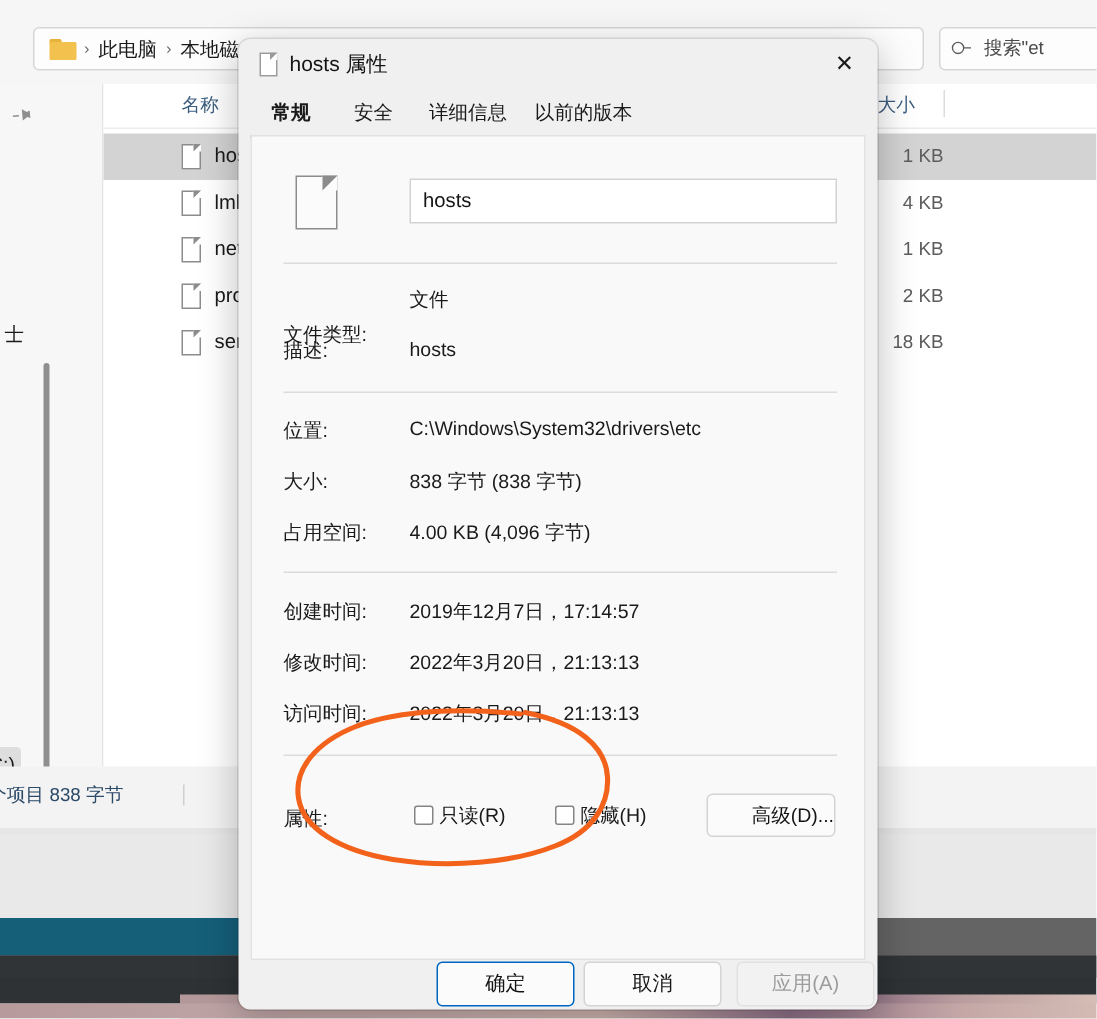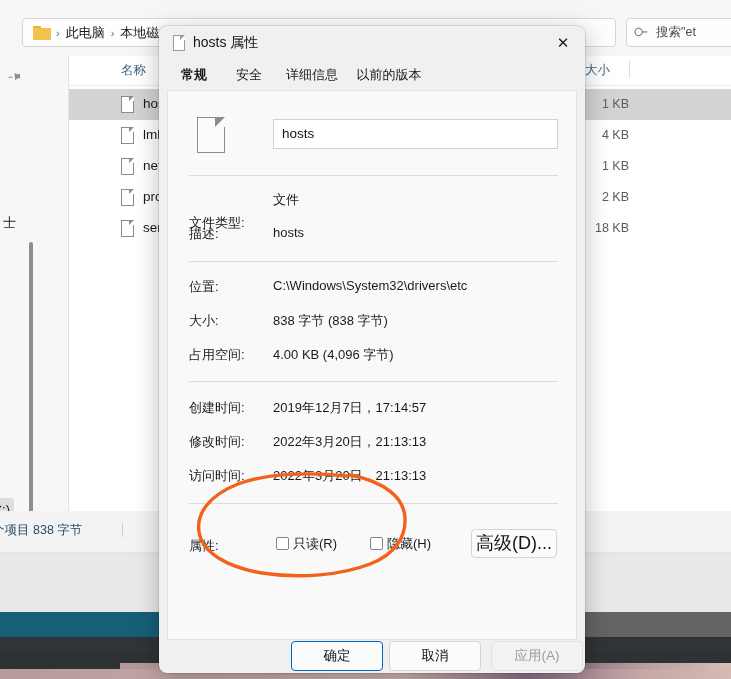--- a/index.html
+++ b/index.html
@@ -148,21 +148,21 @@
 
   .prop-label { position:absolute; font-size:13px; color:#1a1a1a; left:21px; }
   .prop-value { position:absolute; font-size:13px; color:#1a1a1a; left:105px; }
 
   .attr-label { position:absolute; left:21px; top:446px; font-size:13px; color:#1a1a1a; }
   .chk { position:absolute; width:13px; height:13px; border:1px solid #858585; background:#ffffff; box-sizing:border-box; border-radius:2px; }
   .chk-label { position:absolute; font-size:13px; color:#1a1a1a; }
   .adv-btn {
     position:absolute; left:303px; top:438px; width:86px; height:29px;
     background:#fbfbfb; border:1px solid #d4d4d4; border-radius:4px; box-sizing:border-box;
-    font-size:18px; color:#141414; text-align:center; line-height:27px;
+    font-size:13px; color:#141414; text-align:right; line-height:27px;
   }
 
   .footer { position:absolute; left:0; top:615px; width:426px; height:48px; }
   .fbtn {
     position:absolute; top:0; height:30px; width:92px;
     border-radius:4px; box-sizing:border-box; font-size:13.5px;
     text-align:center; line-height:28px;
   }
   .fbtn.ok { left:132px; background:#fbfbfb; border:1px solid #0067c0; color:#141414; }
   .fbtn.cancel { left:230px; background:#fbfbfb; border:1px solid #d4d4d4; color:#141414; }

